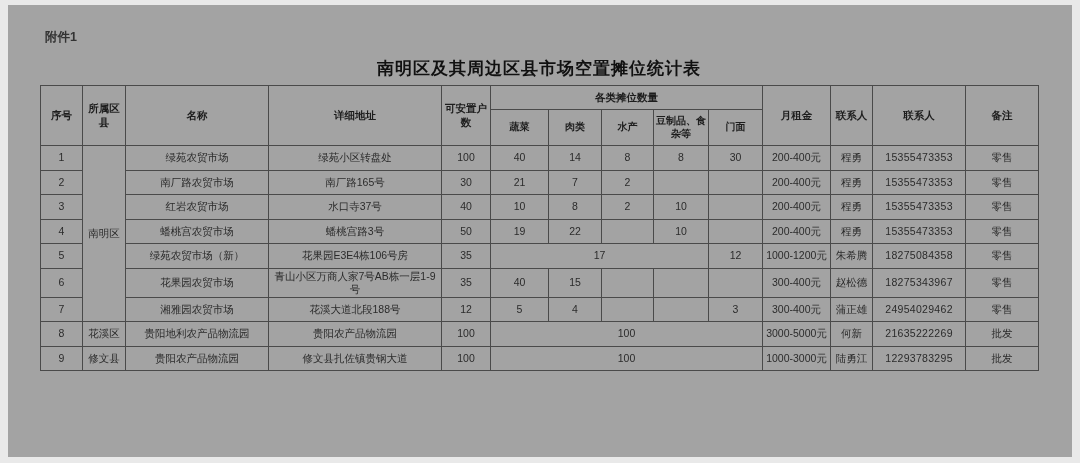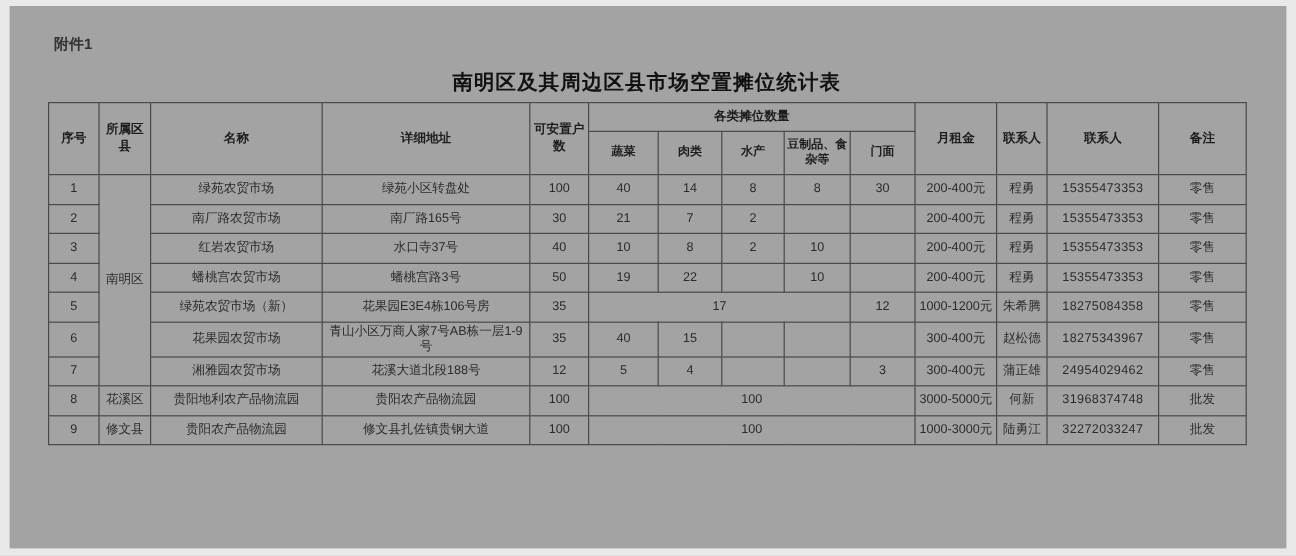--- a/index.html
+++ b/index.html
@@ -189,31 +189,31 @@
       </tr>
       <tr class="data-row">
         <td>8</td>
         <td>花溪区</td>
         <td>贵阳地利农产品物流园</td>
         <td>贵阳农产品物流园</td>
         <td>100</td>
         <td colspan="5">100</td>
         <td>3000-5000元</td>
         <td>何新</td>
-        <td class="phone">31968374748</td>
+        <td class="phone">21635222269</td>
         <td>批发</td>
       </tr>
       <tr class="data-row">
         <td>9</td>
         <td>修文县</td>
         <td>贵阳农产品物流园</td>
         <td>修文县扎佐镇贵钢大道</td>
         <td>100</td>
         <td colspan="5">100</td>
         <td>1000-3000元</td>
         <td>陆勇江</td>
-        <td class="phone">32272033247</td>
+        <td class="phone">12293783295</td>
         <td>批发</td>
       </tr>
     </tbody>
   </table>
 
 </div>
 
 </body></html>

